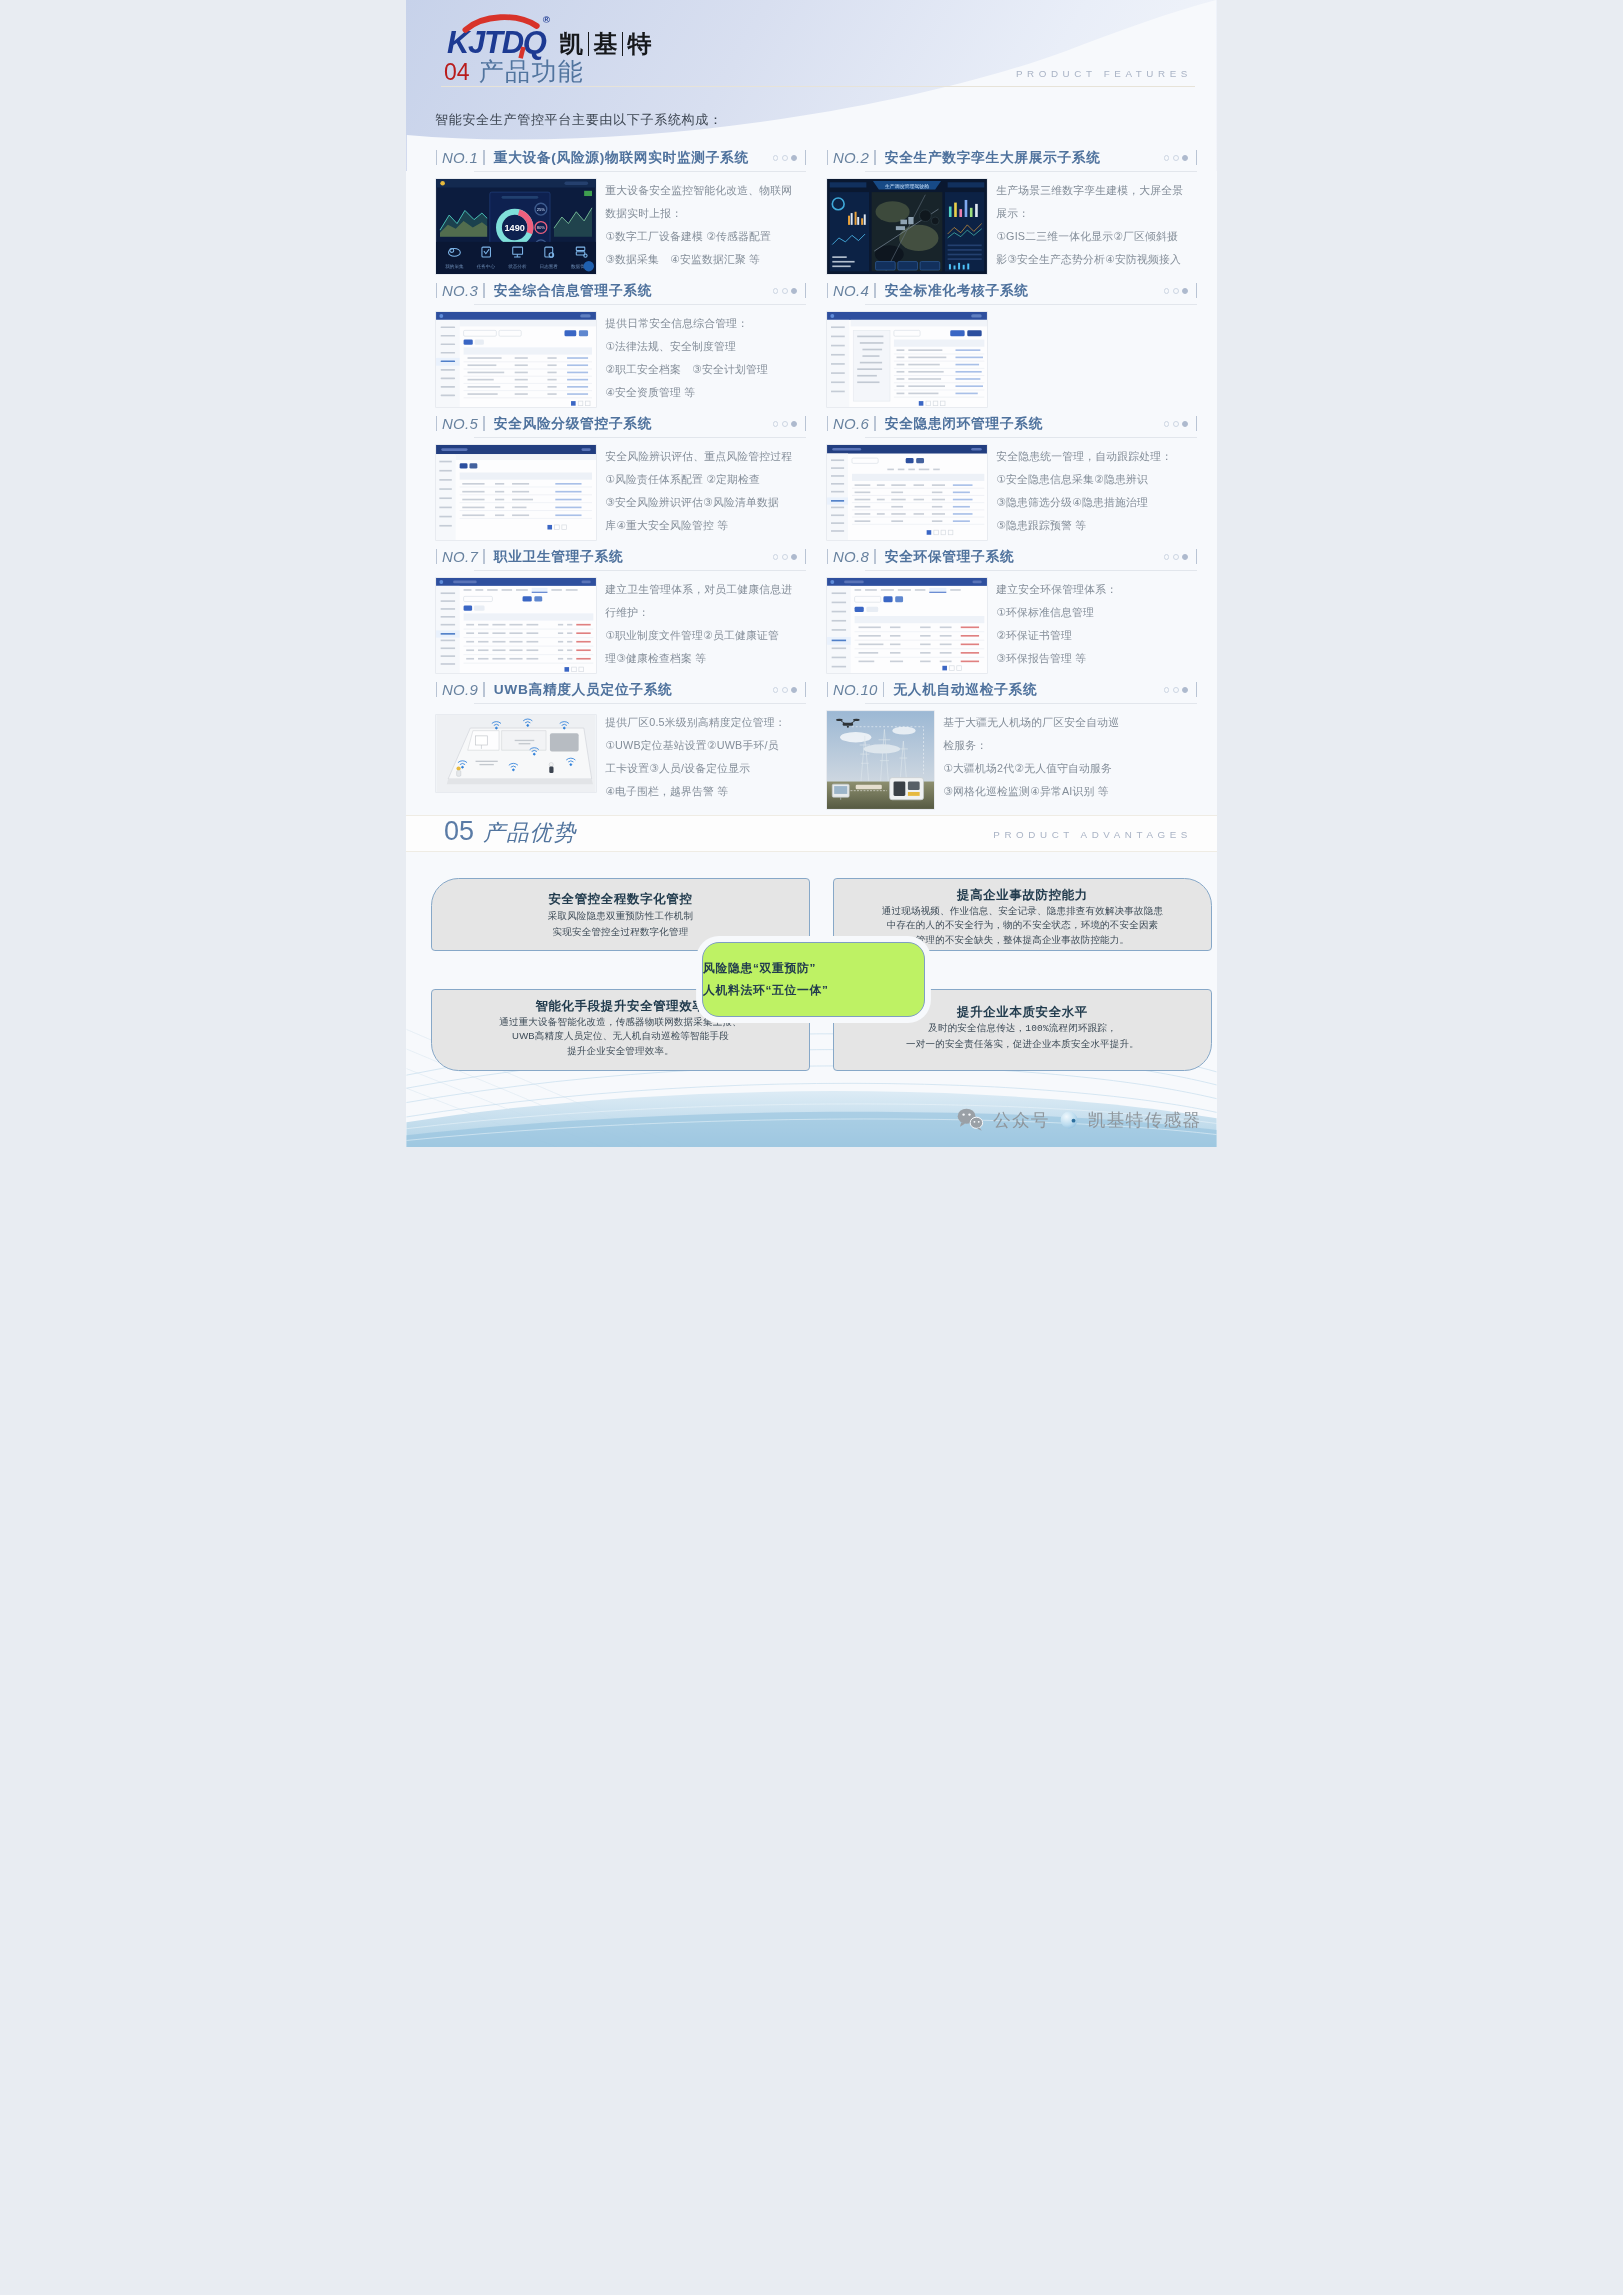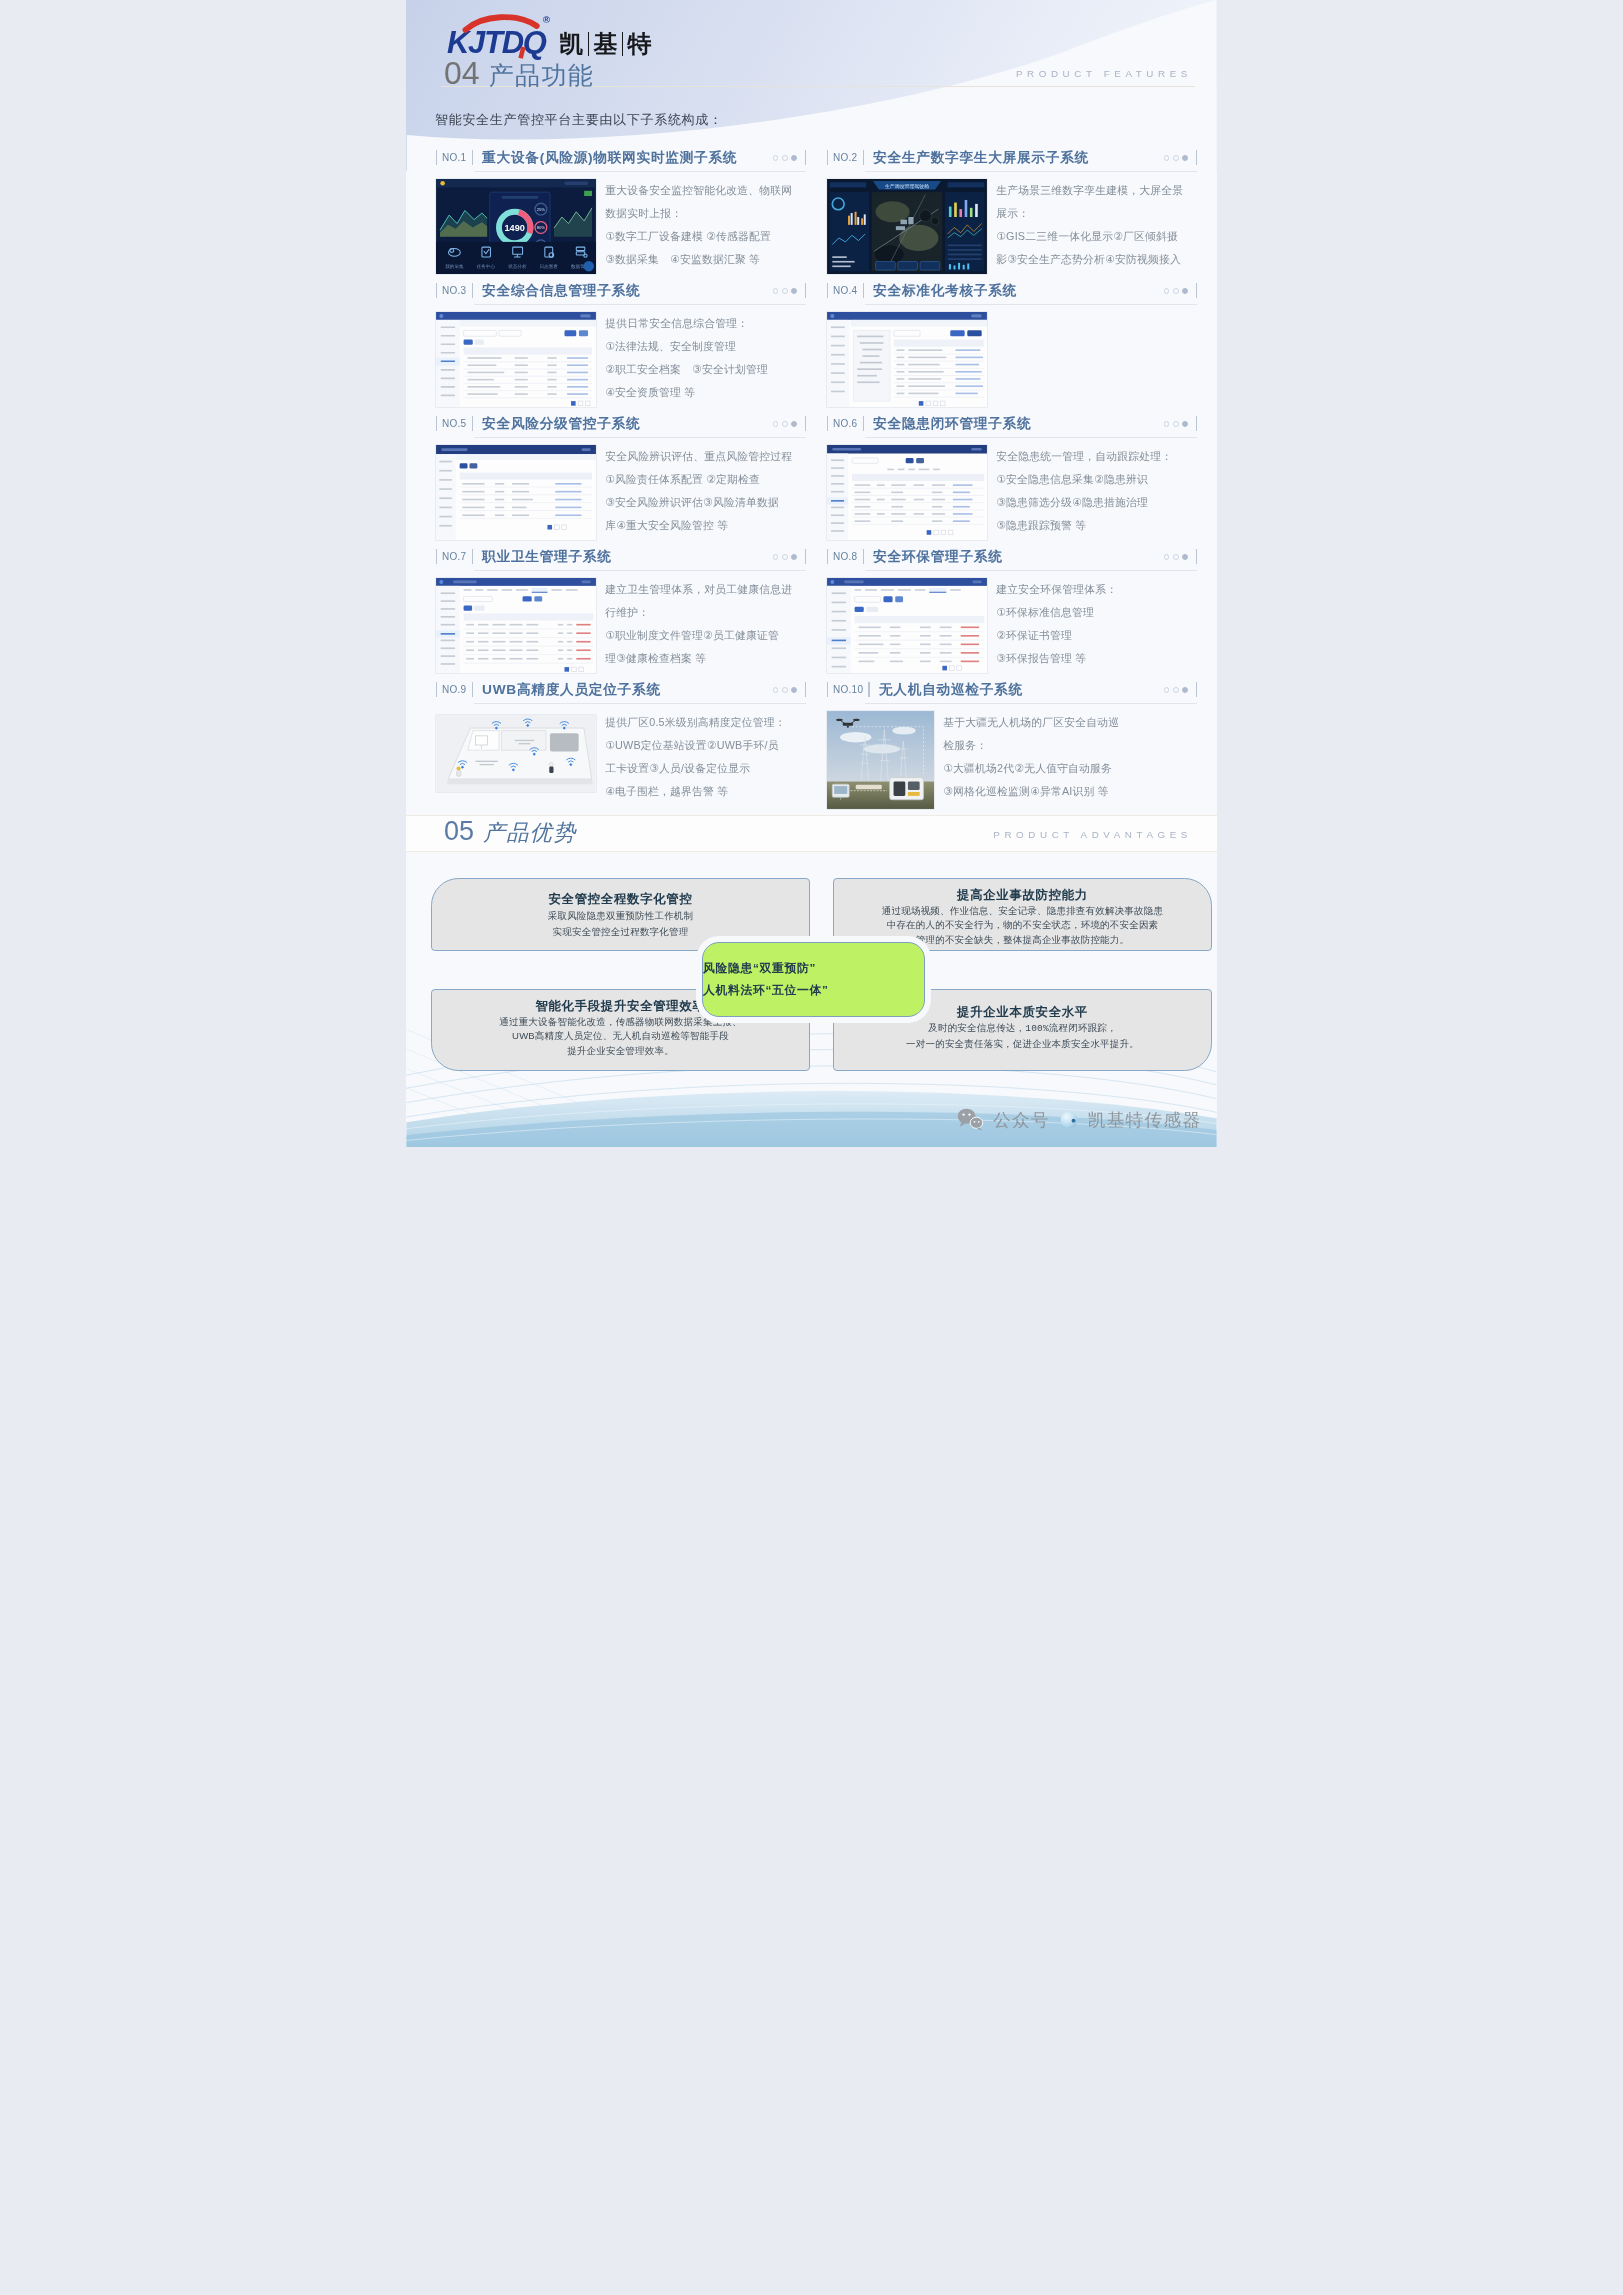--- a/index.html
+++ b/index.html
@@ -13,32 +13,32 @@
   
   .logo{position:absolute;top:13px;left:41px;display:flex;align-items:flex-end;gap:9.2px;}
   .logo-mark{position:relative;width:103px;height:48px;}
   .kjtdq{position:absolute;left:0;bottom:0;font-size:31px;font-weight:bold;font-style:italic;
          color:#1d3a92;letter-spacing:-1.3px;}
   .logo-cn{display:flex;align-items:flex-end;gap:4.6px;padding-bottom:5.2px;}
   .logo-cn span{font-size:24px;font-weight:bold;color:#16181b;line-height:1;}
   .logo-cn span + span{border-left:1.3px solid #16181b;padding-left:4.6px;}
   
   .h04{position:absolute;top:55px;left:38px;display:flex;align-items:baseline;gap:9.2px;}
-  .h04 .num{font-size:32px;color:#737373;font-weight:400;}
+  .h04 .num{font-size:23px;color:#b91c1c;font-weight:400;}
   .h04 .ttl{font-size:25px;color:#51749e;font-weight:500;letter-spacing:1.3px;}
   .sub-en{position:absolute;right:25px;font-size:9.8px;letter-spacing:4.6px;color:#a9b3c5;}
   .sub-en.f{top:68px;}
   .intro{position:absolute;top:111px;left:29px;font-size:13px;color:#3b4450;
          letter-spacing:0.7px;font-weight:500;}
   
   .features{position:absolute;top:144px;left:30px;display:grid;
             grid-template-columns:370px 370px;column-gap:21px;grid-auto-rows:133px;}
   .feat-head{display:flex;align-items:center;height:19.6px;margin-top:3.9px;}
   .vbar{width:1.3px;height:14.4px;background:#b9c4d4;flex:0 0 auto;}
-  .feat-no{font-size:10px;color:#68829f;margin:0 5.2px 0 4.6px;letter-spacing:0.3px;}
+  .feat-no{font-size:15px;color:#68829f;margin:0 5.2px 0 4.6px;letter-spacing:0.3px;font-style:italic;}
   .feat-title{font-size:13.7px;color:#4f729d;font-weight:700;letter-spacing:0.7px;
               margin-left:9.2px;white-space:nowrap;}
   .feat-dots{margin-left:auto;display:flex;gap:3.3px;align-items:center;margin-right:7.9px;}
   .dot{width:5.9px;height:5.9px;border-radius:50%;border:1px solid #ccd5e2;box-sizing:border-box;}
   .dot.filled{background:#aebace;border-color:#aebace;}
   .feat-rule{height:0.7px;background:#e2e6ec;margin:3.3px 0 7.2px 38px;}
   .feat-body{display:flex;gap:9.2px;}
   .thumb{flex:0 0 auto;box-shadow:0 0 0 0.7px rgba(210,216,224,.6);}
   .feat-lines{flex:1;min-width:0;}
   .f-line{font-size:10.8px;color:#848e99;line-height:23px;letter-spacing:0.2px;white-space:nowrap;}

